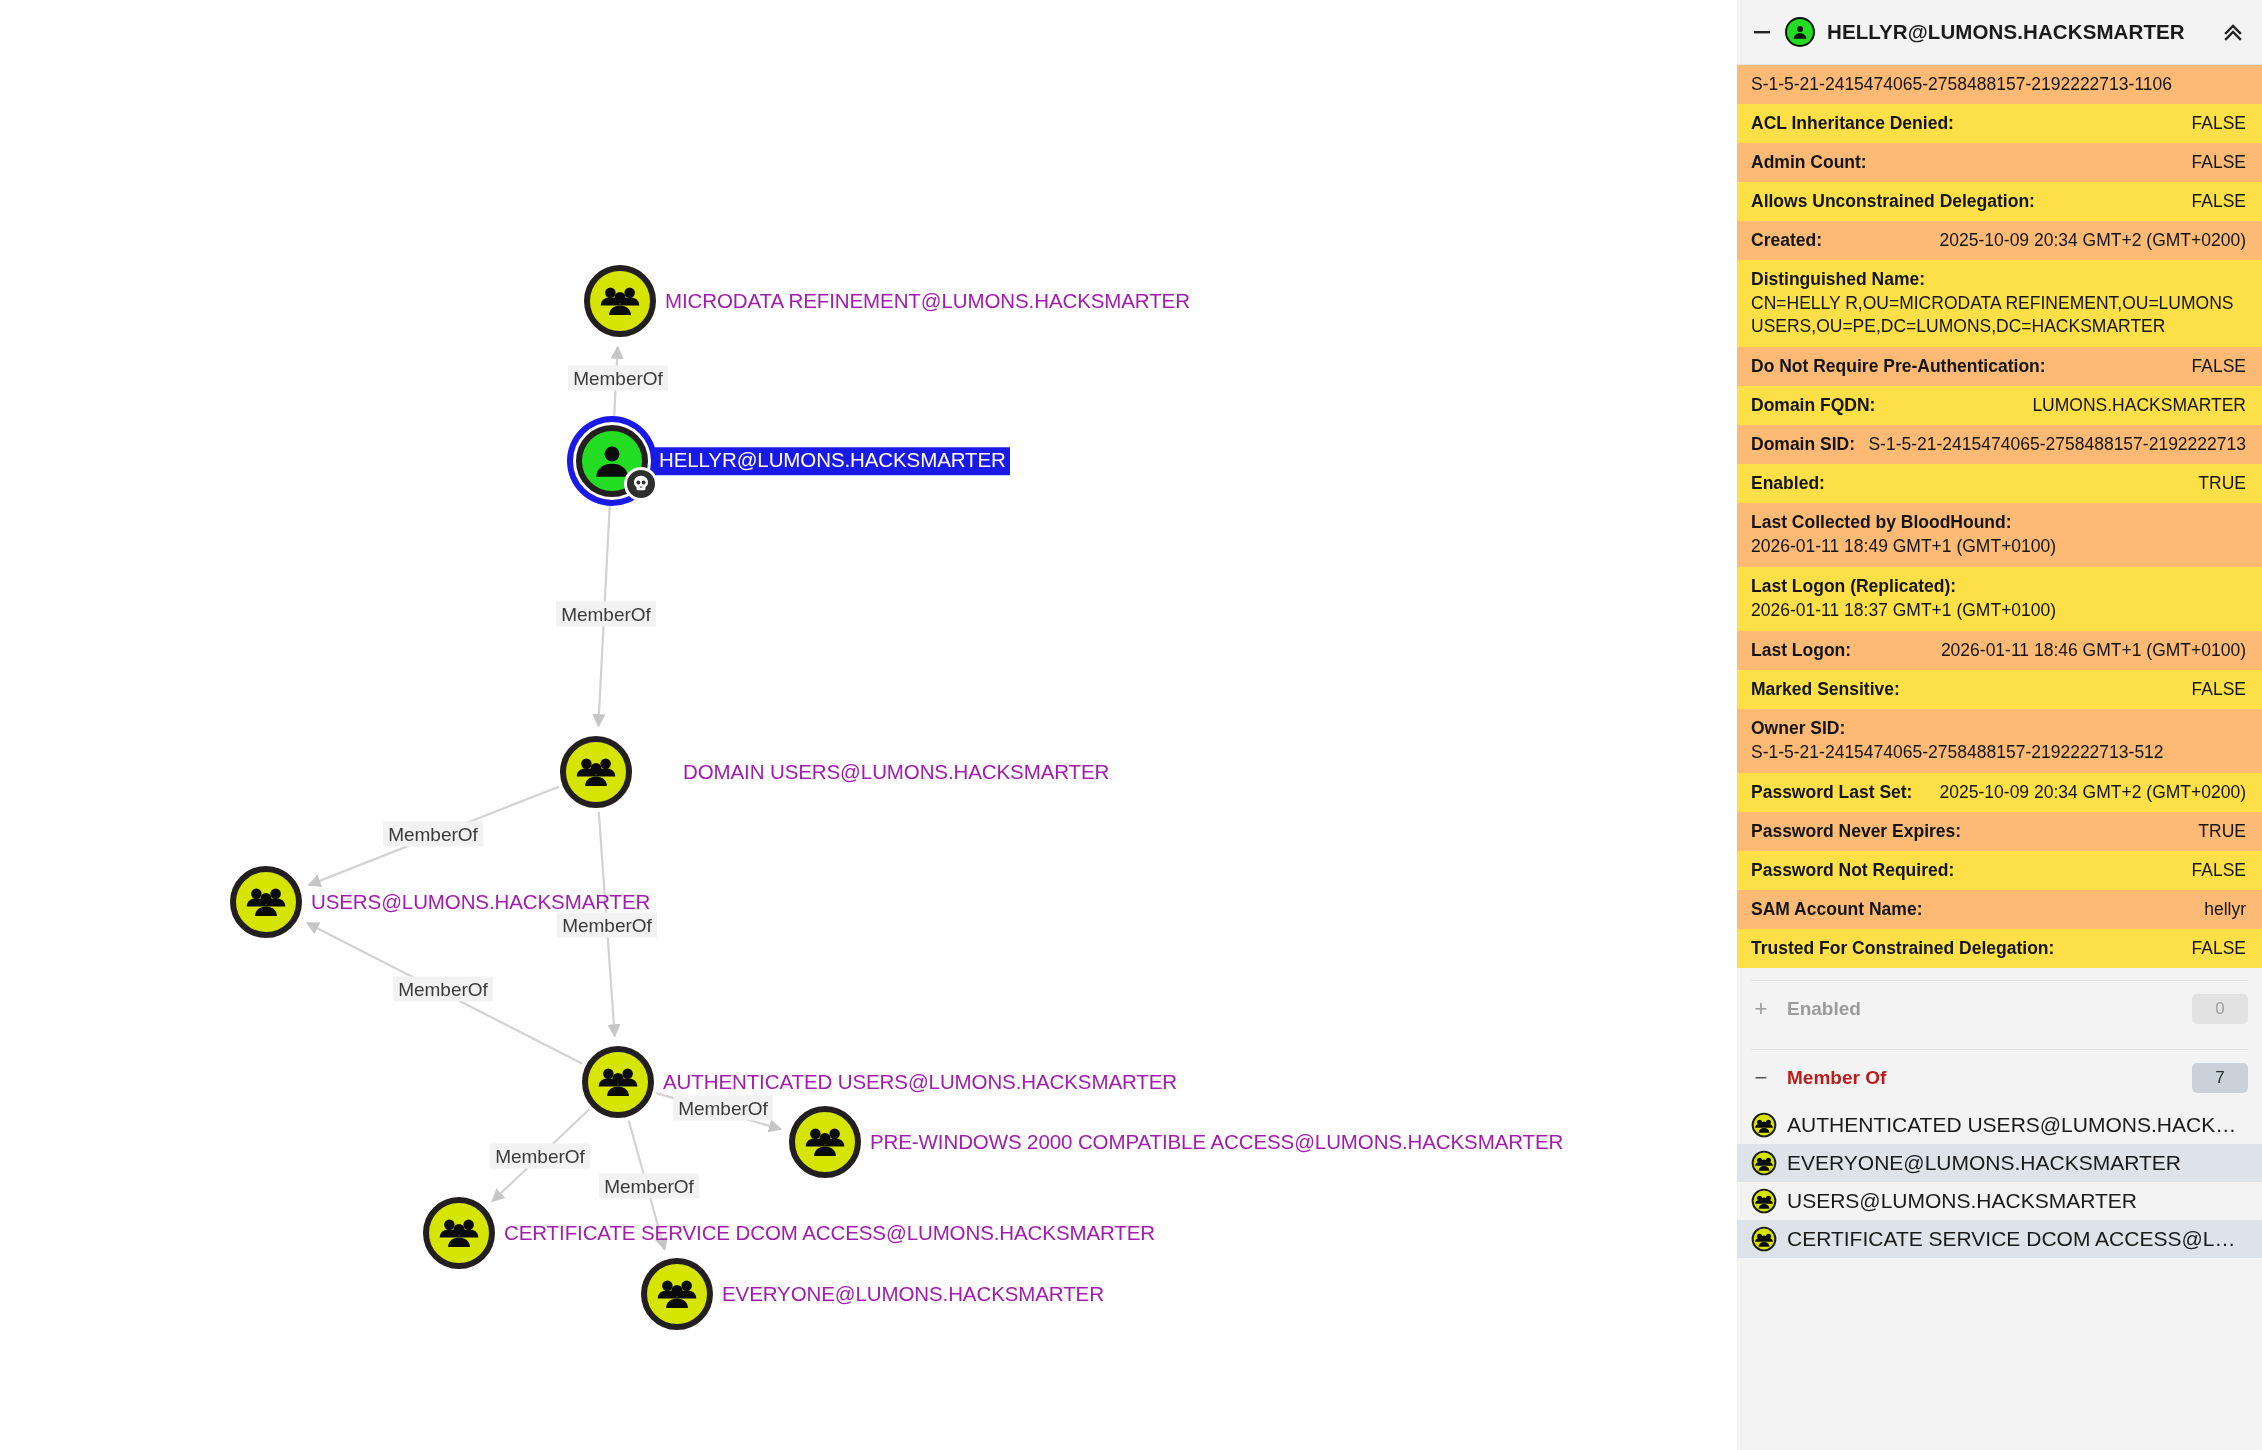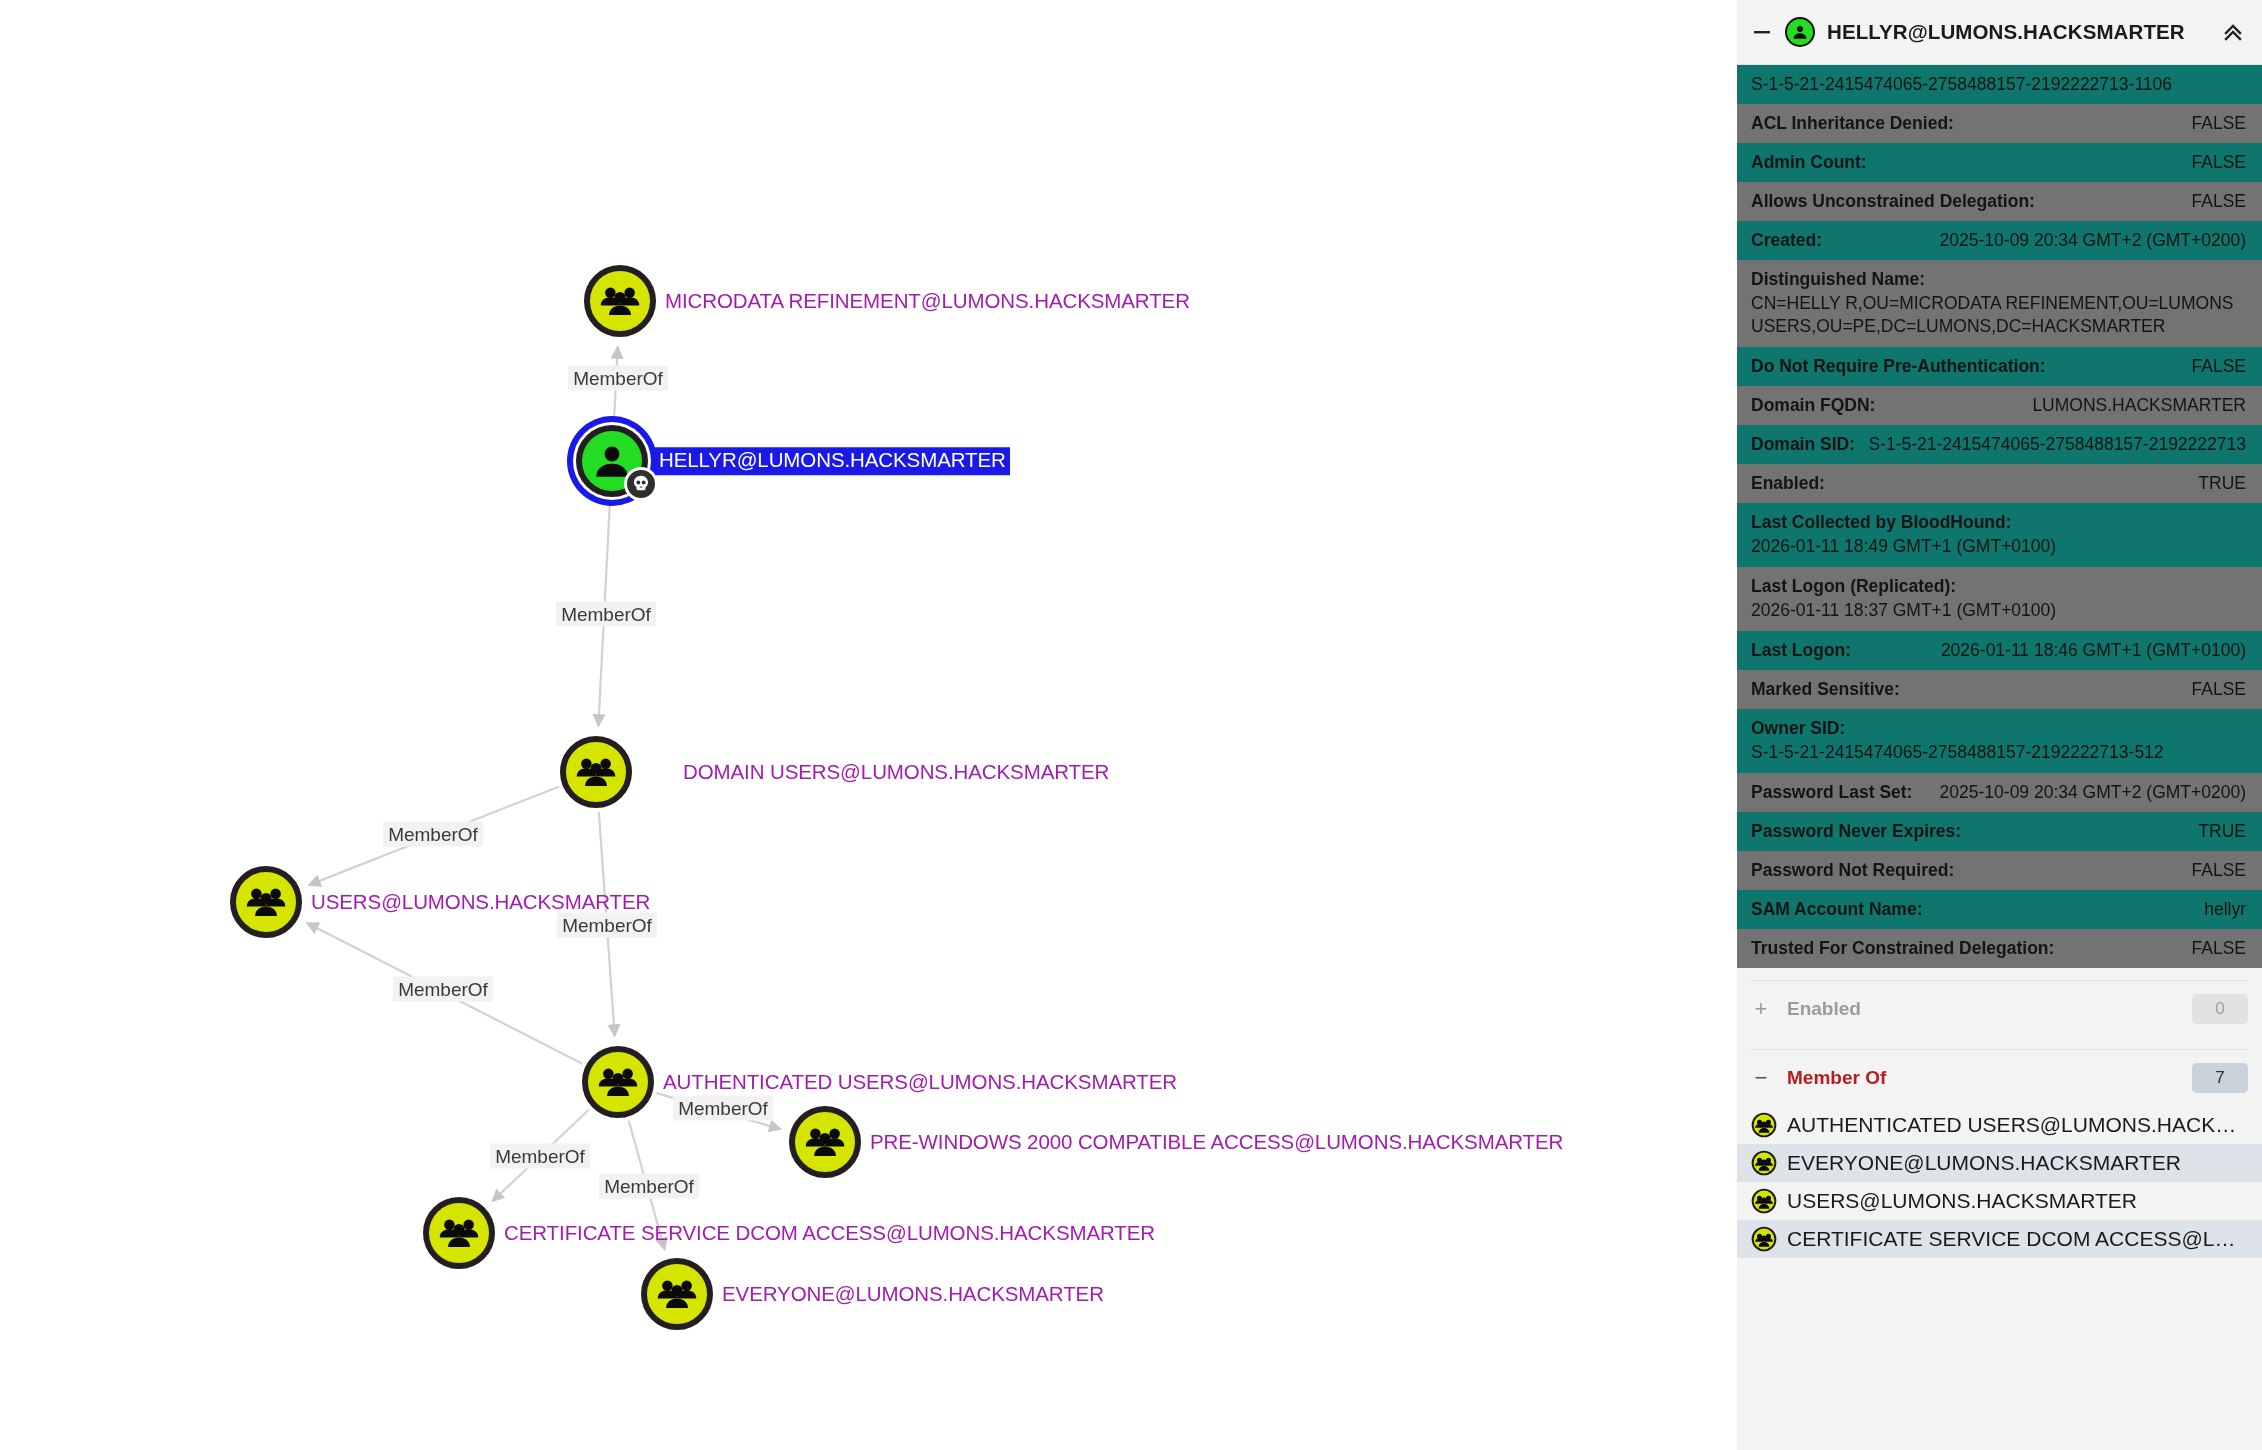--- a/index.html
+++ b/index.html
@@ -119,22 +119,22 @@
 
   #panel-body { height: 1385px; overflow: hidden; }
 
   .prop-row {
     display: flex; align-items: baseline;
     justify-content: space-between;
     padding: 9px 16px 9px 14px;
     gap: 10px;
     min-height: 32px;
   }
-  .prop-row.alt { background: #737373; }
-  .prop-row.plain { background: #0f766e; }
+  .prop-row.alt { background: #fde047; }
+  .prop-row.plain { background: #fdba74; }
   .prop-key { font-weight: bold; color: #141414; font-size: 17.5px; white-space: nowrap; }
   .prop-val { color: #141414; font-size: 17.5px; text-align: right; }
   .prop-row.stacked { display: block; }
   .prop-row.stacked .prop-val { text-align: left; margin-top: 2px; line-height: 1.32; }
   .prop-row.valueonly { display: block; }
   .prop-row.valueonly .prop-val { text-align: left; }
 
   .sect-divider { height: 1px; background: #e0e0e0; margin: 12px 14px 0 14px; }
 
   .sect-head {

